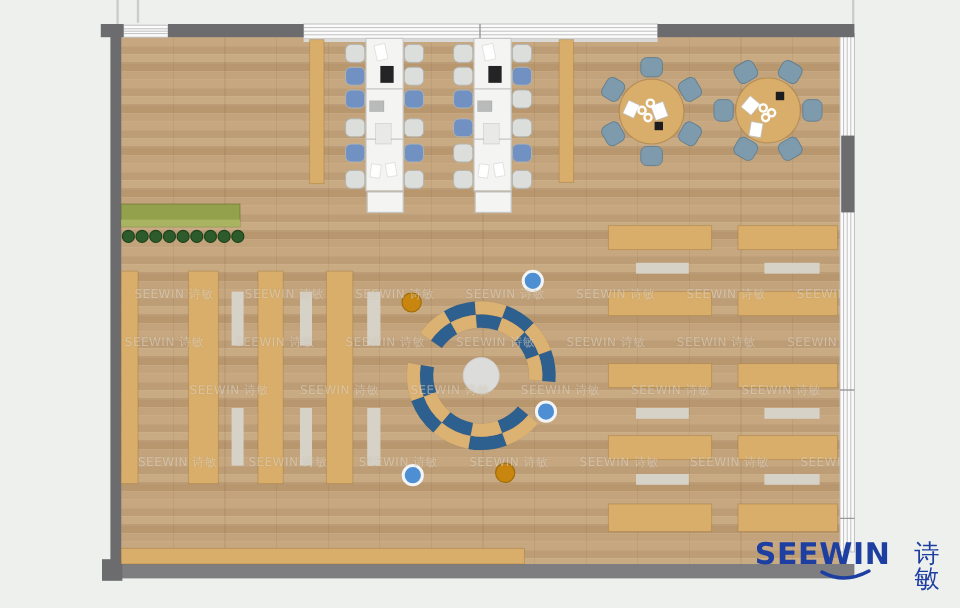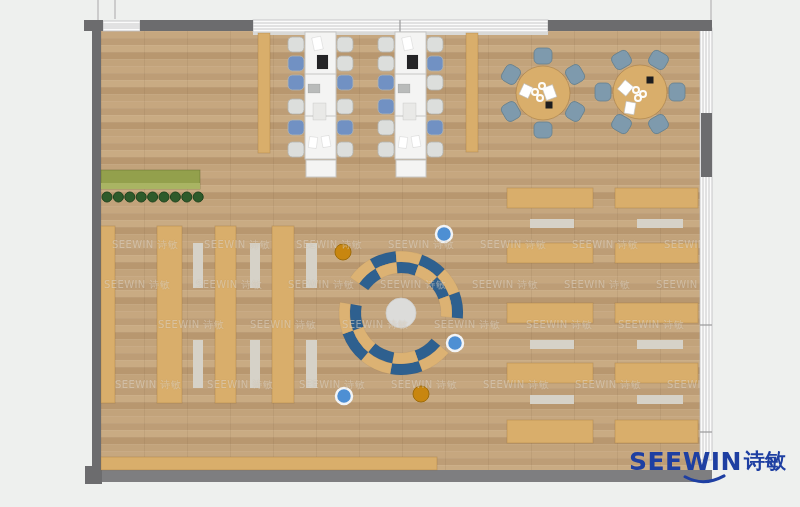--- a/index.html
+++ b/index.html
@@ -15,21 +15,21 @@
       repeating-linear-gradient(180deg, #c6a77f 0 7px, #bd9d76 7px 14px, #c9ab83 14px 21px, #b8976f 21px 28px, #c2a37b 28px 35px);
   }
   #plan-svg{position:absolute;left:0;top:0;width:800px;height:507px}
   #wm-layer{position:absolute;inset:0;pointer-events:none;
     clip-path:inset(31px 100px 37px 101px)}
   .wm{position:absolute;font-weight:400;font-size:10px;letter-spacing:.4px;
       color:rgba(248,243,233,0.46);white-space:nowrap;
       text-shadow:0 0 1px rgba(110,85,50,0.28)}
   .logo{position:absolute;left:629px;top:449px;height:40px;display:flex;align-items:flex-start}
   .logo-en{font-size:25px;font-weight:800;letter-spacing:.5px;line-height:1}
-  .logo-zh{font-size:21px;font-weight:700;margin-left:2px;margin-top:2px;line-height:1}
+  .logo-zh{font-size:21px;font-weight:400;margin-left:20px;margin-top:2px;line-height:1}
   .swoosh{position:absolute;left:53px;top:25px;width:47px;height:13px}
 </style>
 </head>
 <body>
 
 <div class="scene">
   <div class="floor"></div>
   <svg id="plan-svg" viewBox="0 0 800 507">
       <rect x="97" y="0" width="2" height="21" fill="#cccccc"></rect>
       <rect x="114" y="0" width="2" height="19" fill="#cccccc"></rect>

